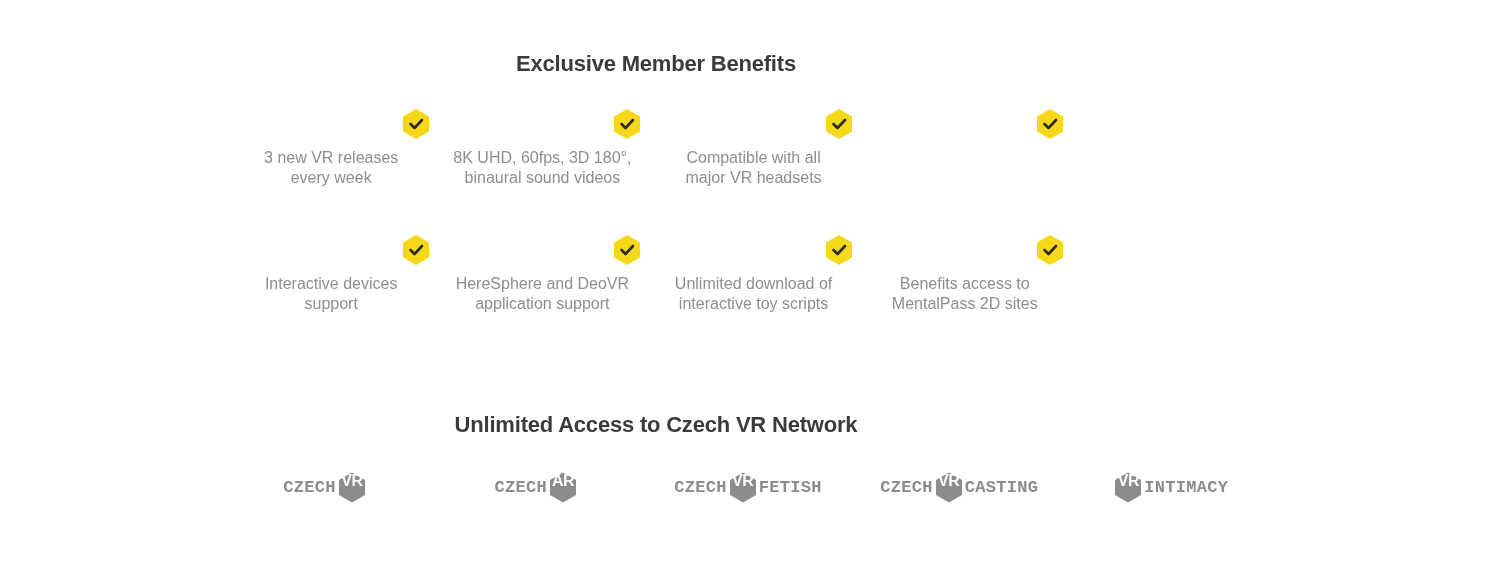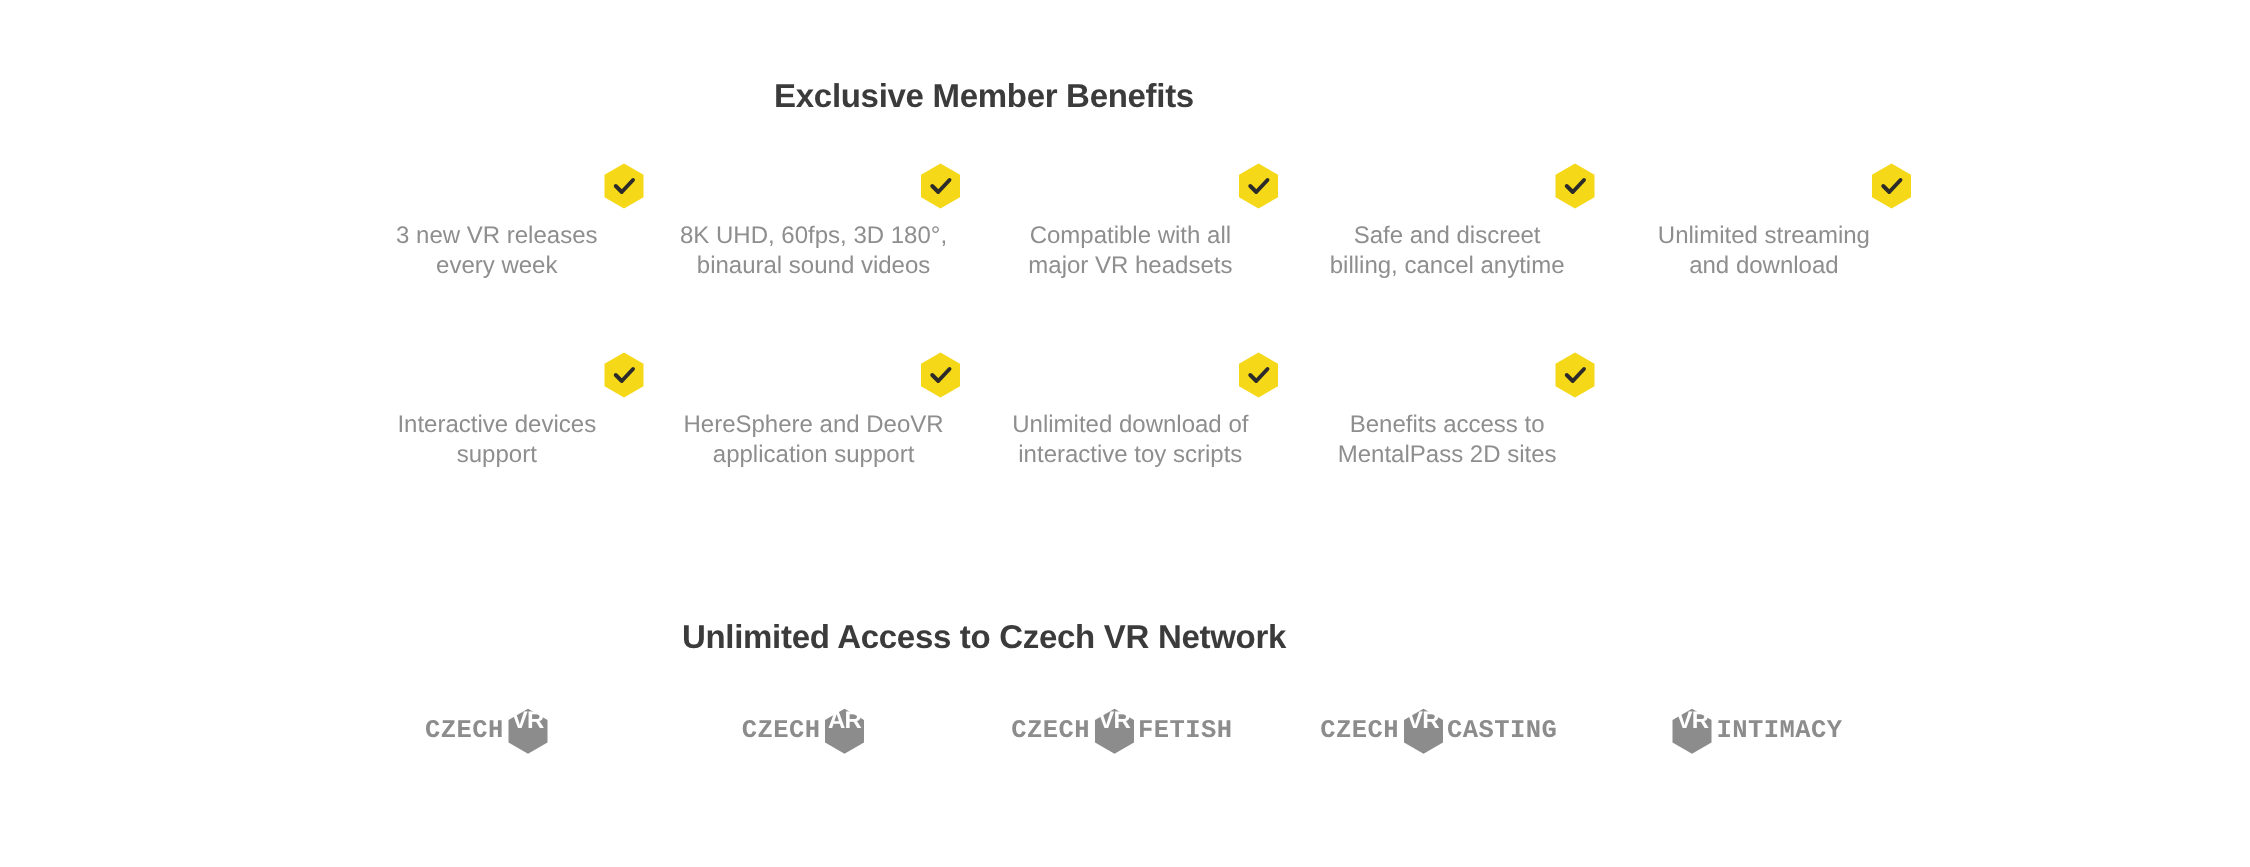--- a/index.html
+++ b/index.html
@@ -129,30 +129,20 @@
           <polyline points="9.5,16 13.5,20 21,12" fill="none" stroke="#2b2b2b" stroke-width="2.6" stroke-linecap="round" stroke-linejoin="round"></polyline>
         </svg>
       <div class="benefit-text">Compatible with all
 major VR headsets</div>
     </div>
     <div class="benefit">
       <svg class="hex-check" viewBox="0 0 30 32">
           <polygon points="15,1 28,8.5 28,23.5 15,31 2,23.5 2,8.5" fill="#F5D818"></polygon>
           <polyline points="9.5,16 13.5,20 21,12" fill="none" stroke="#2b2b2b" stroke-width="2.6" stroke-linecap="round" stroke-linejoin="round"></polyline>
         </svg>
-      <div class="benefit-text">Safe and discreet
-billing, cancel anytime</div>
-    </div>
-    <div class="benefit">
-      <svg class="hex-check" viewBox="0 0 30 32">
-          <polygon points="15,1 28,8.5 28,23.5 15,31 2,23.5 2,8.5" fill="#F5D818"></polygon>
-          <polyline points="9.5,16 13.5,20 21,12" fill="none" stroke="#2b2b2b" stroke-width="2.6" stroke-linecap="round" stroke-linejoin="round"></polyline>
-        </svg>
-      <div class="benefit-text">Unlimited streaming
-and download</div>
     </div>
   </div>
 
   <div class="grid" id="row2">
     <div class="benefit">
       <svg class="hex-check" viewBox="0 0 30 32">
           <polygon points="15,1 28,8.5 28,23.5 15,31 2,23.5 2,8.5" fill="#F5D818"></polygon>
           <polyline points="9.5,16 13.5,20 21,12" fill="none" stroke="#2b2b2b" stroke-width="2.6" stroke-linecap="round" stroke-linejoin="round"></polyline>
         </svg>
       <div class="benefit-text">Interactive devices

